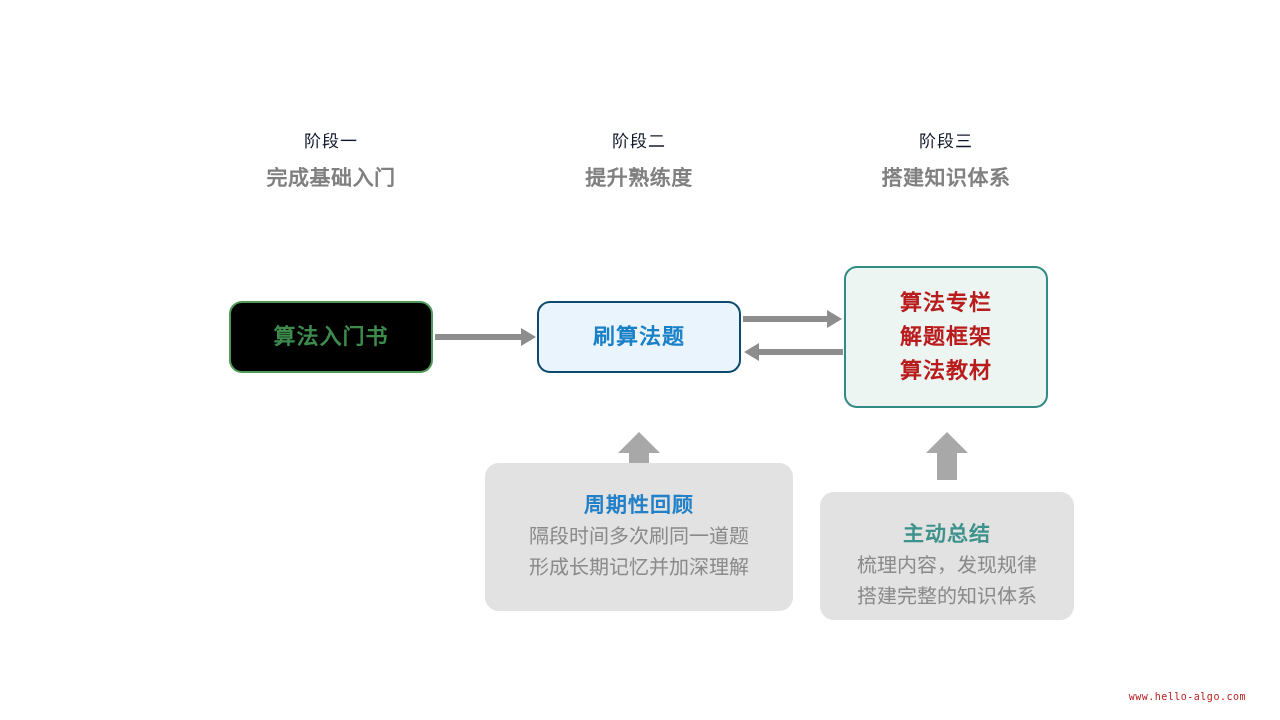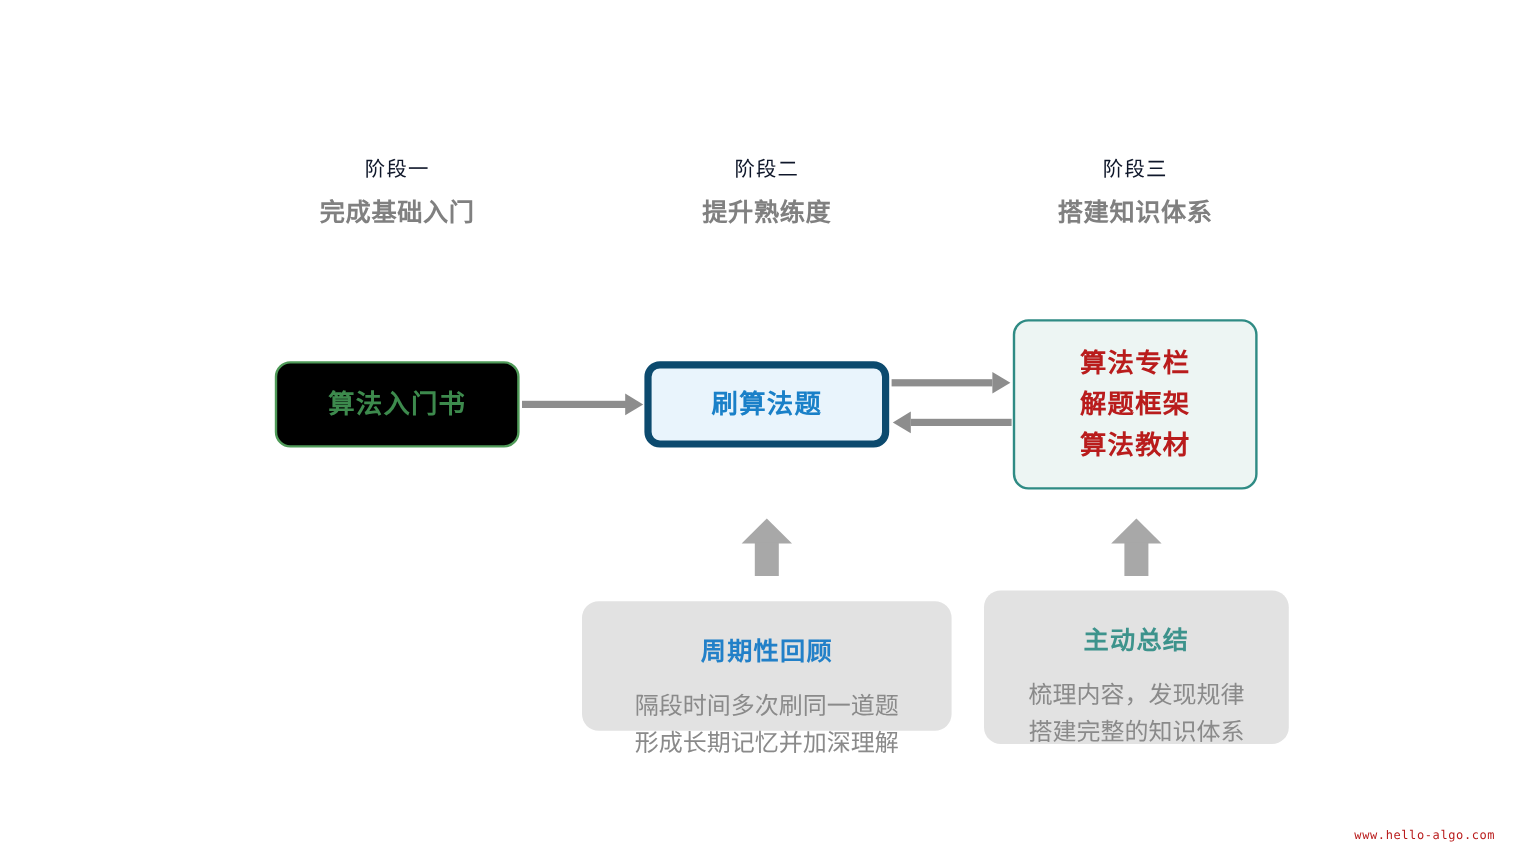--- a/index.html
+++ b/index.html
@@ -53,21 +53,21 @@
     font-weight: bold;
     letter-spacing: 1px;
   }
   .box-green {
     background: #000000;
     border: 2px solid #4f9a58;
     color: #3d8a4d;
   }
   .box-blue {
     background: #e9f4fc;
-    border: 6px solid #0c4a6e;
+    border: 2px solid #0c4a6e;
     color: #1a80c8;
   }
   .box-teal {
     background: #edf5f3;
     border: 2px solid #2f8b84;
     color: #b91c1c;
   }
   .box-line { line-height: 1.55; white-space: nowrap; }
 
   
@@ -130,21 +130,21 @@
   }
   .note-title {
     font-size: 21px;
     font-weight: bold;
     letter-spacing: 1px;
     white-space: nowrap;
   }
   .note-title.blue { color: #2280c8; }
   .note-title.teal { color: #3d938c; }
   .note-body {
-    margin-top: 18px;
+    margin-top: 3px;
     font-size: 20px;
     color: #8a8a8a;
     line-height: 1.55;
     text-align: center;
     white-space: nowrap;
   }
 
   
   .watermark {
     position: absolute;
@@ -203,21 +203,21 @@
   <div class="block-arrow" style="left:618px; top:432px;">
     <div class="head"></div>
     <div class="shaft"></div>
   </div>
 
   <div class="block-arrow" style="left:926px; top:432px;">
     <div class="head"></div>
     <div class="shaft"></div>
   </div>
 
-  <div class="note-card" style="left:485px; top:501px; width:308px; height:108px;">
+  <div class="note-card" style="left:485px; top:463px; width:308px; height:148px;">
     <div class="note-title blue">周期性回顾</div>
     <div class="note-body">
       <div>隔段时间多次刷同一道题</div>
       <div>形成长期记忆并加深理解</div>
     </div>
   </div>
 
   <div class="note-card" style="left:820px; top:492px; width:254px; height:128px;">
     <div class="note-title teal">主动总结</div>
     <div class="note-body">

